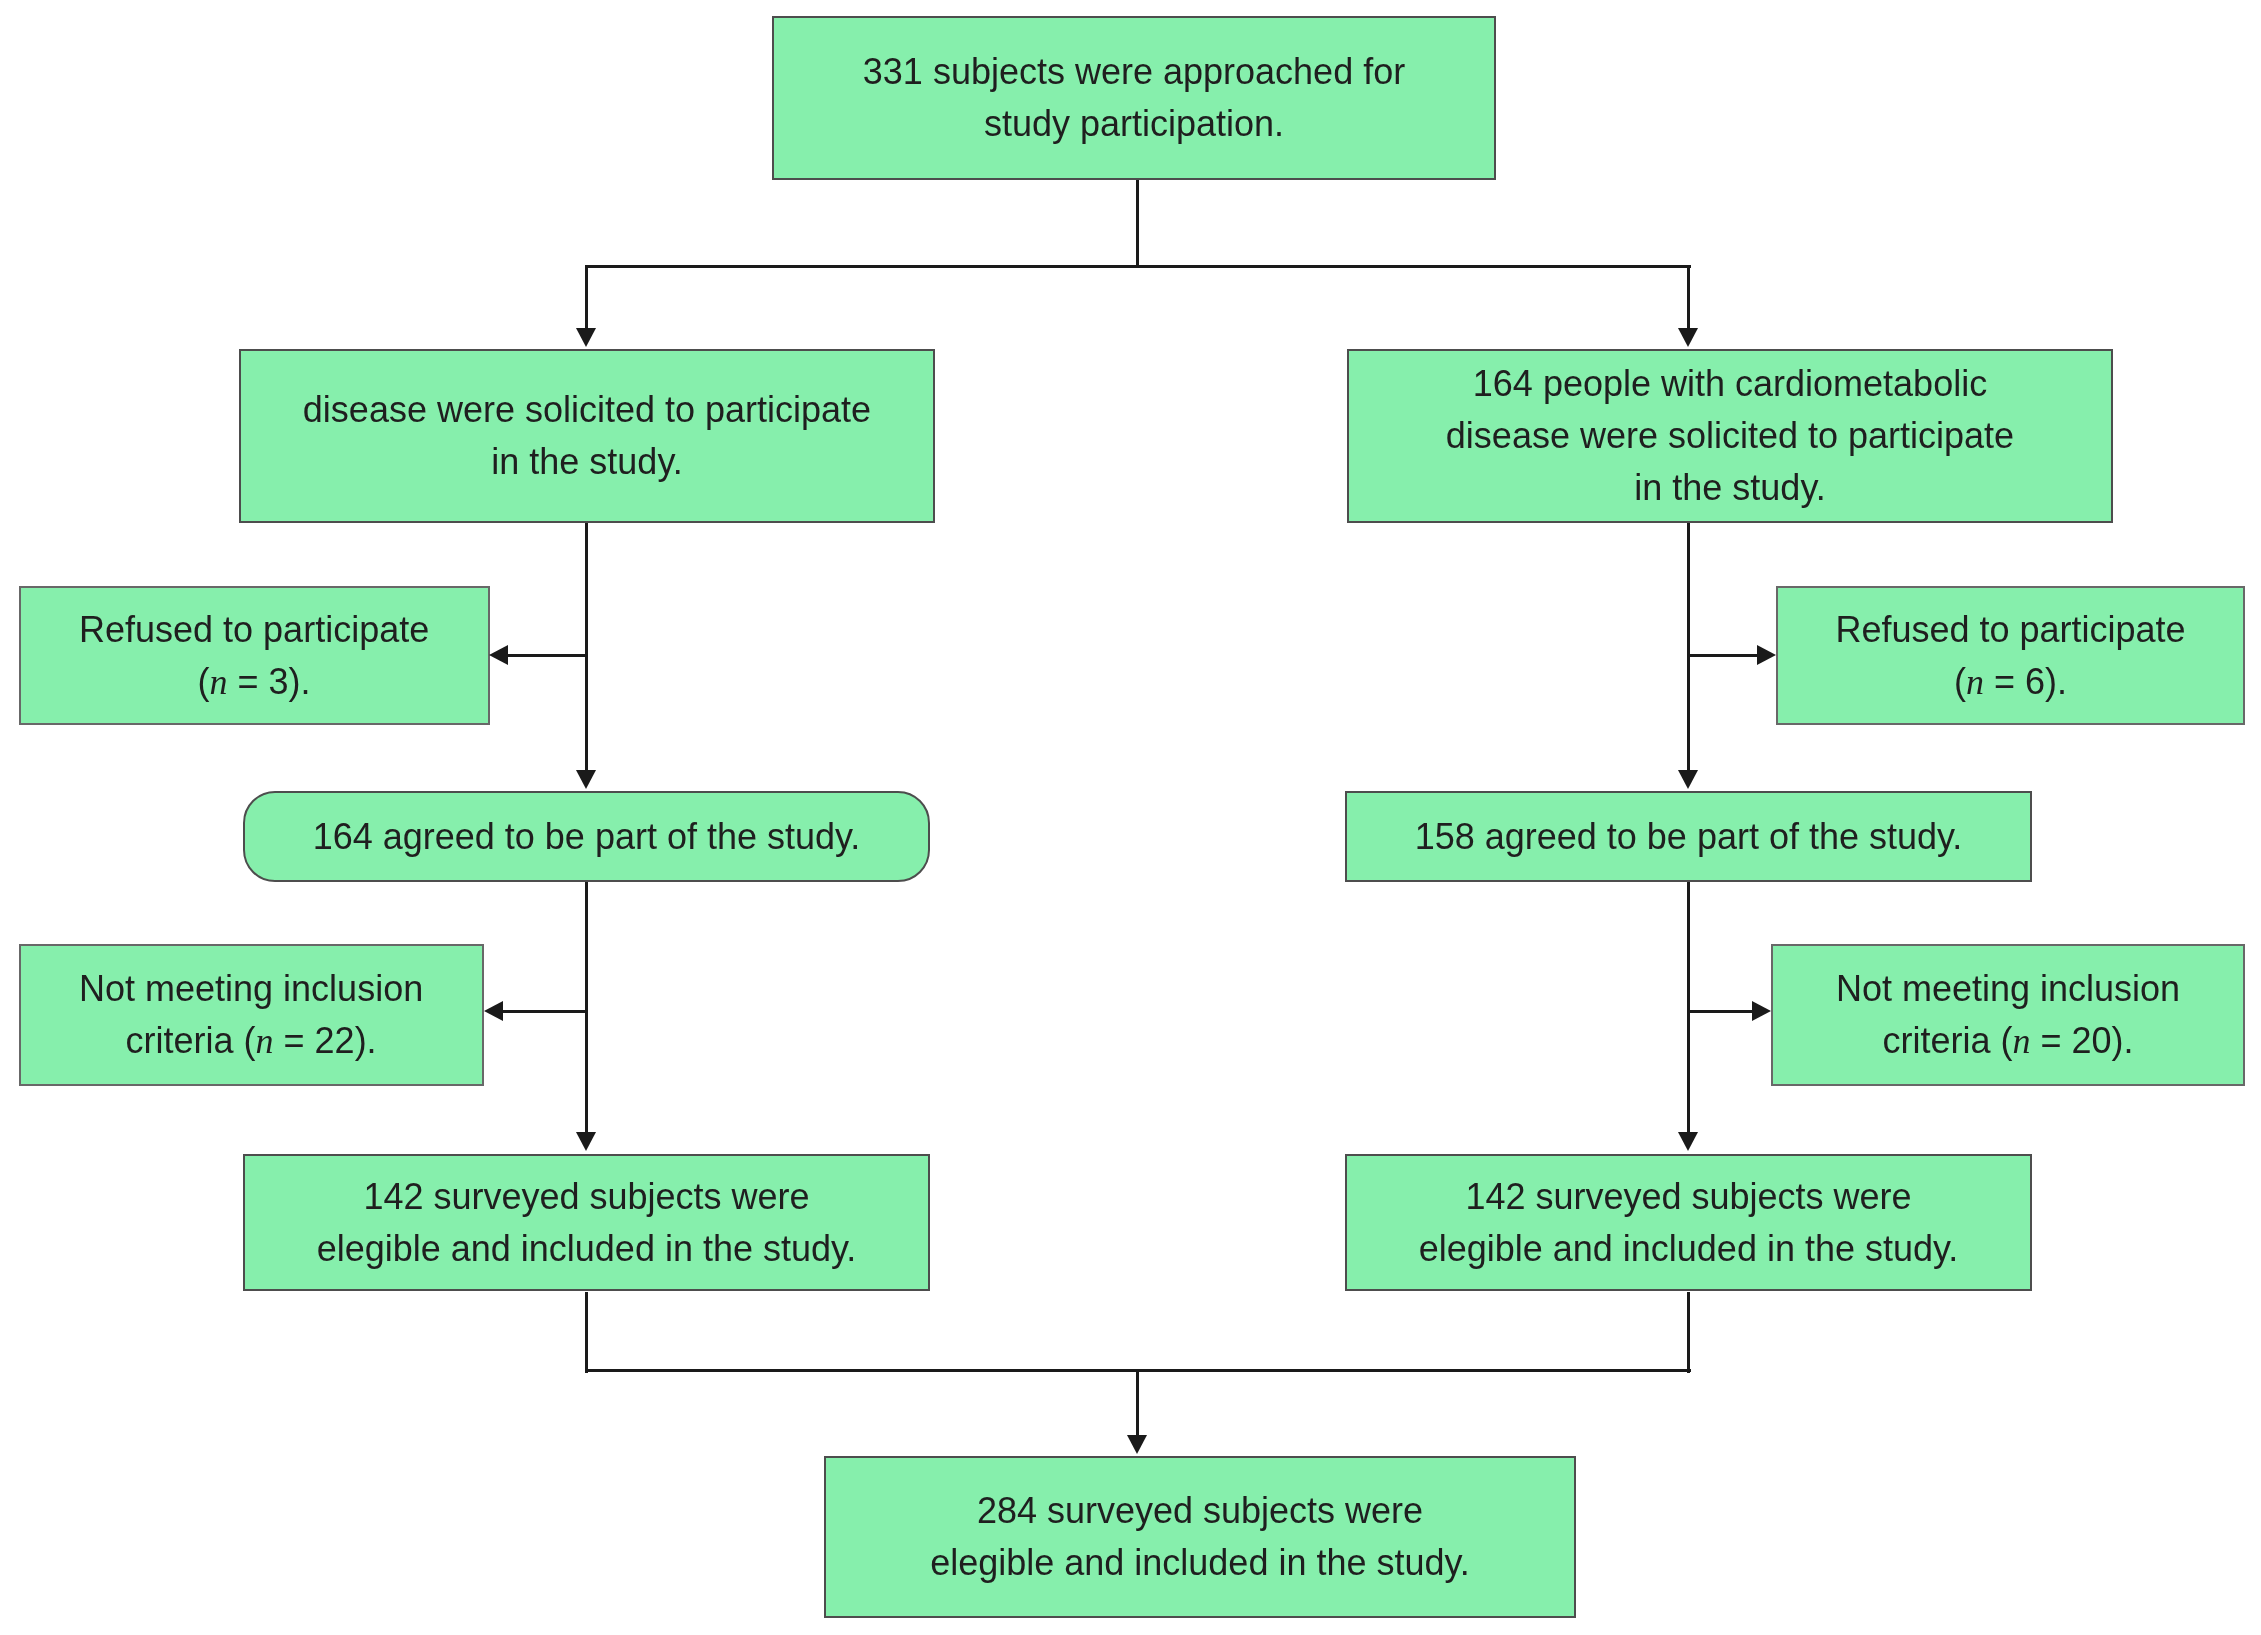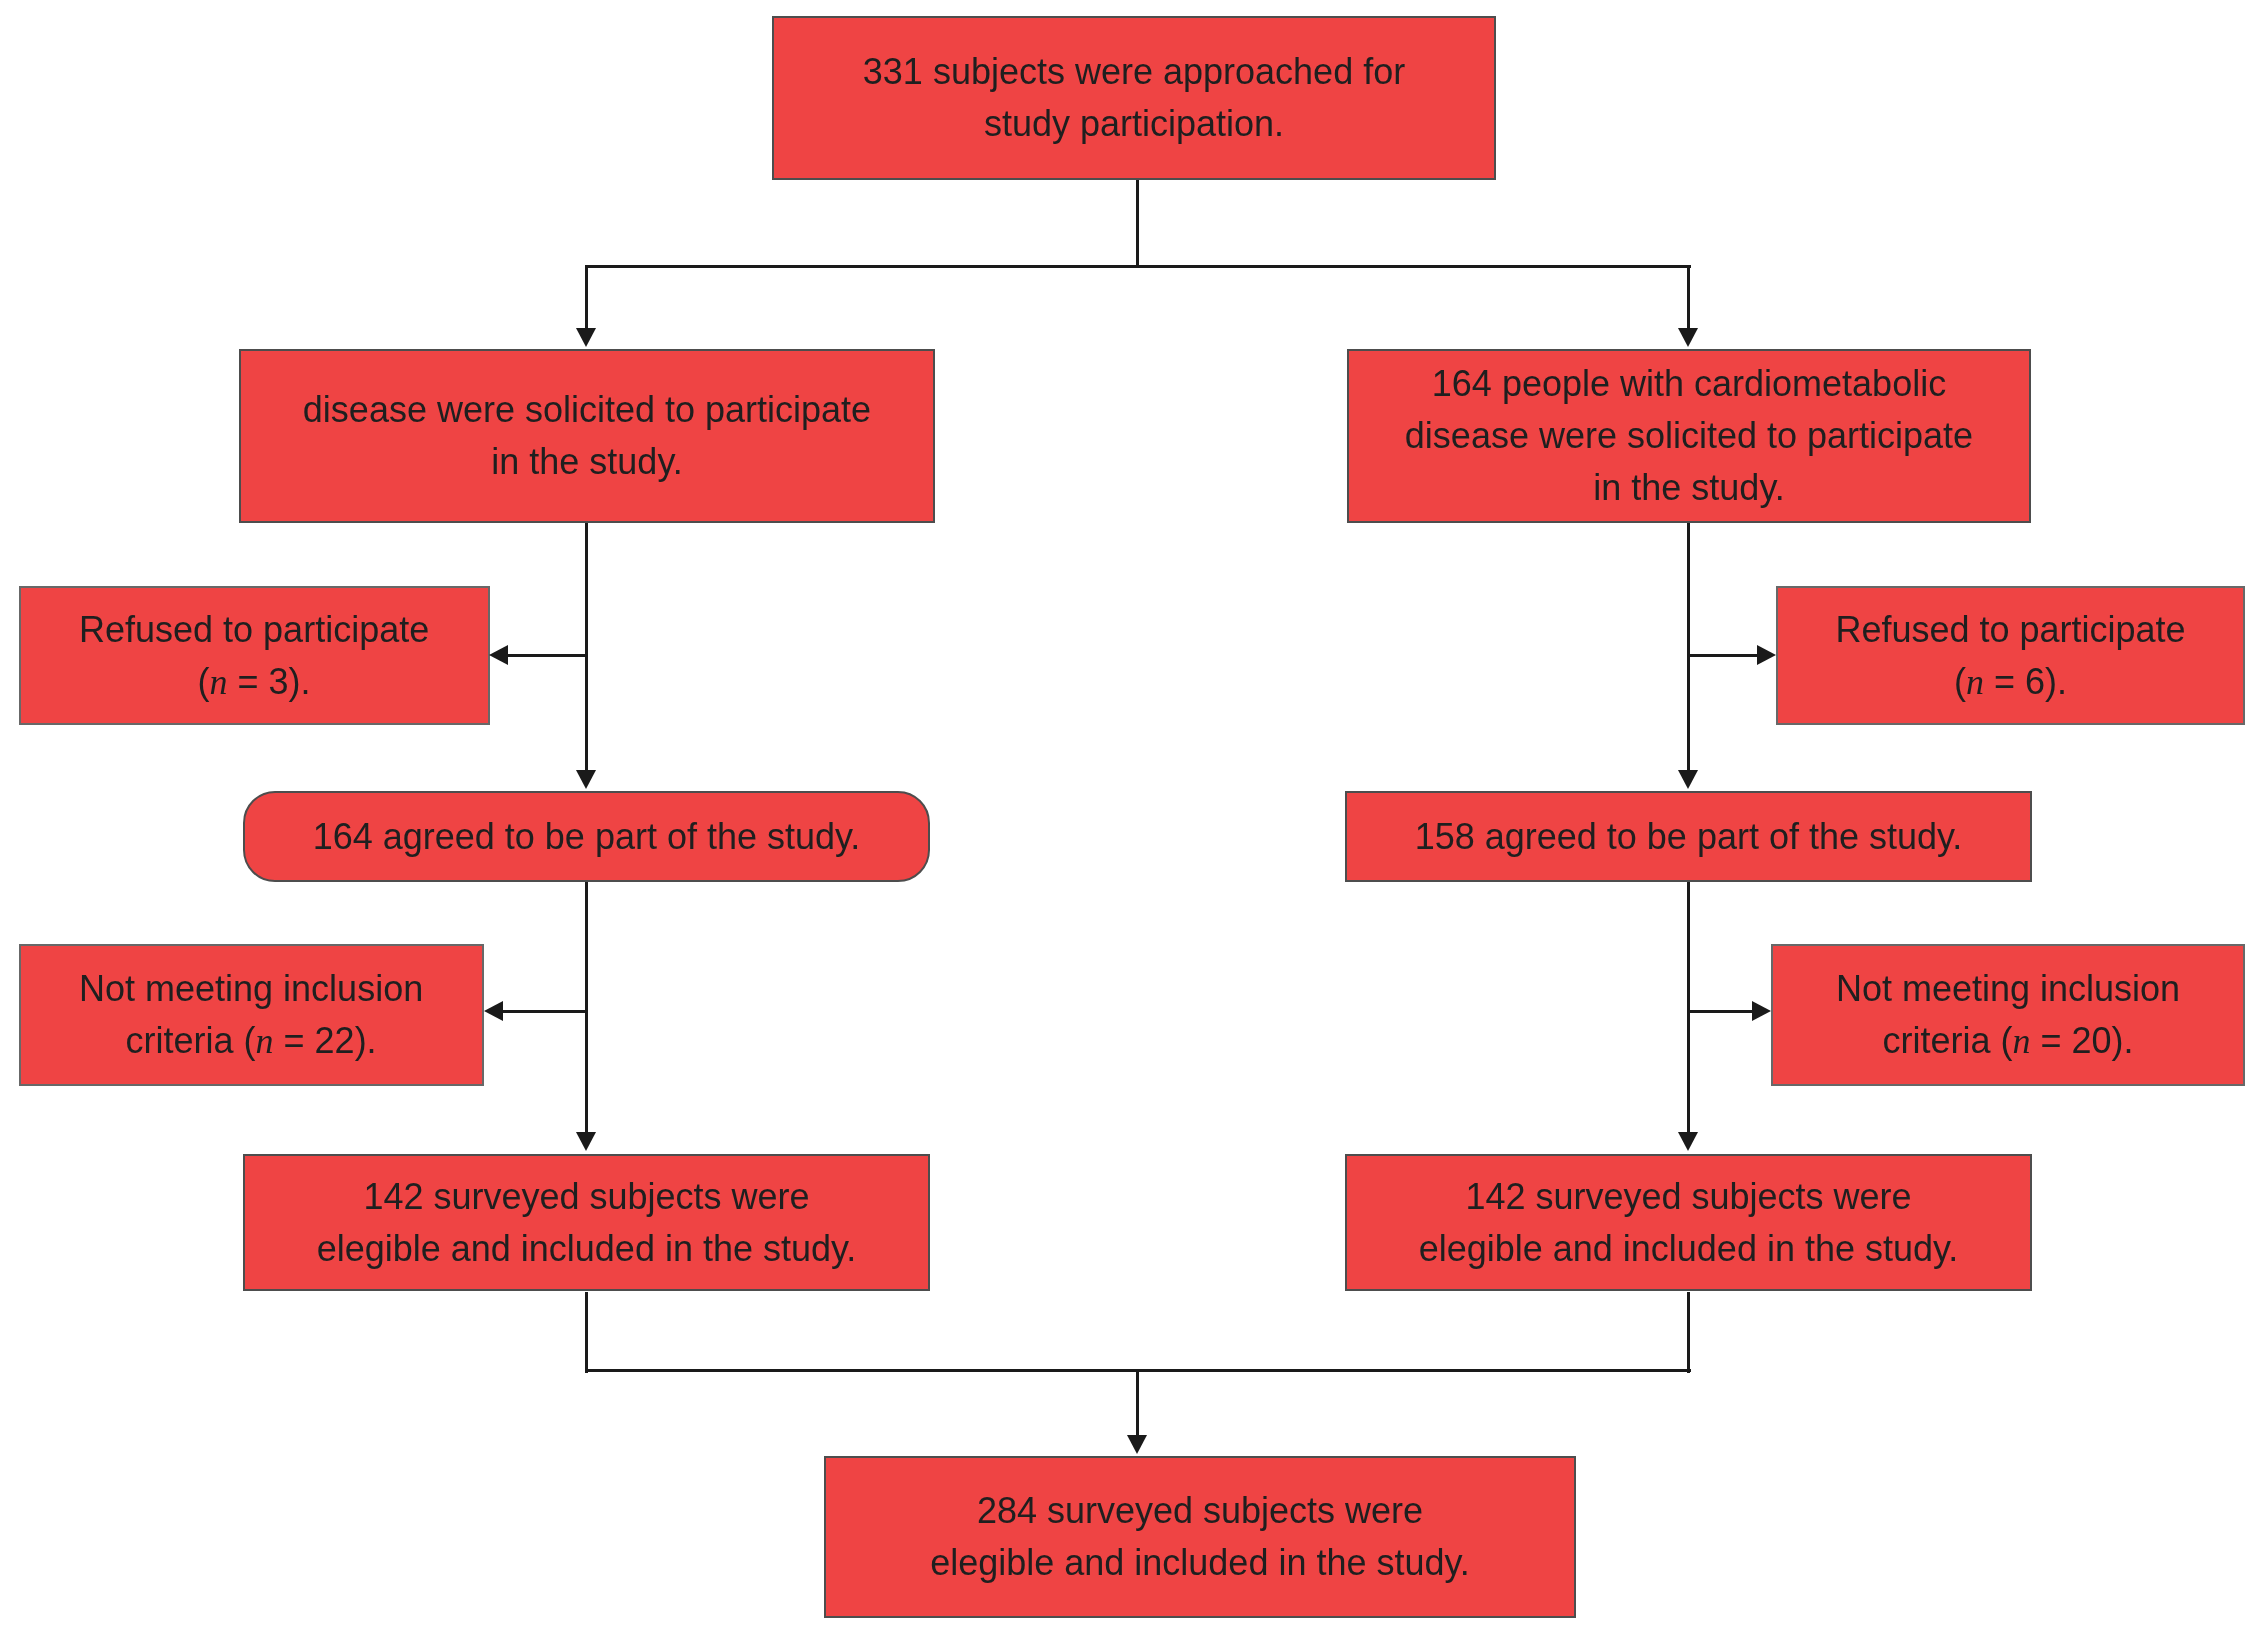--- a/index.html
+++ b/index.html
@@ -10,21 +10,21 @@
   .canvas {
     position: relative;
     width: 2261px;
     height: 1635px;
     background: #ffffff;
     font-family: "Liberation Sans", sans-serif;
     color: #1f1f1f;
   }
   .node {
     position: absolute;
-    background: #ef4444;
+    background: #86efac;
     border: 2.4px solid #4d4d4d;
     box-sizing: border-box;
     display: flex;
     flex-direction: column;
     justify-content: center;
     align-items: center;
     text-align: center;
     font-size: 36px;
     line-height: 52px;
     white-space: pre-wrap;
@@ -78,21 +78,21 @@
   <div class="node" style="left:772px; top:16px; width:724px; height:164px;">
     <span class="line">331 subjects were approached for</span>
     <span class="line">study participation.</span>
   </div>
 
   <div class="node" style="left:239px; top:349px; width:696px; height:174px;">
     <span class="line">disease were solicited to participate</span>
     <span class="line">in the study.</span>
   </div>
 
-  <div class="node" style="left:1347px; top:349px; width:684px; height:174px;">
+  <div class="node" style="left:1347px; top:349px; width:766px; height:174px;">
     <span class="line">164 people with cardiometabolic</span>
     <span class="line">disease were solicited to participate</span>
     <span class="line">in the study.</span>
   </div>
 
   <div class="node side" style="left:18.6px; top:586px; width:471px; height:139px;">
     <span class="line">Refused to participate</span>
     <span class="line"><span>(</span><i>n</i><span> = 3).</span></span>
   </div>
 

